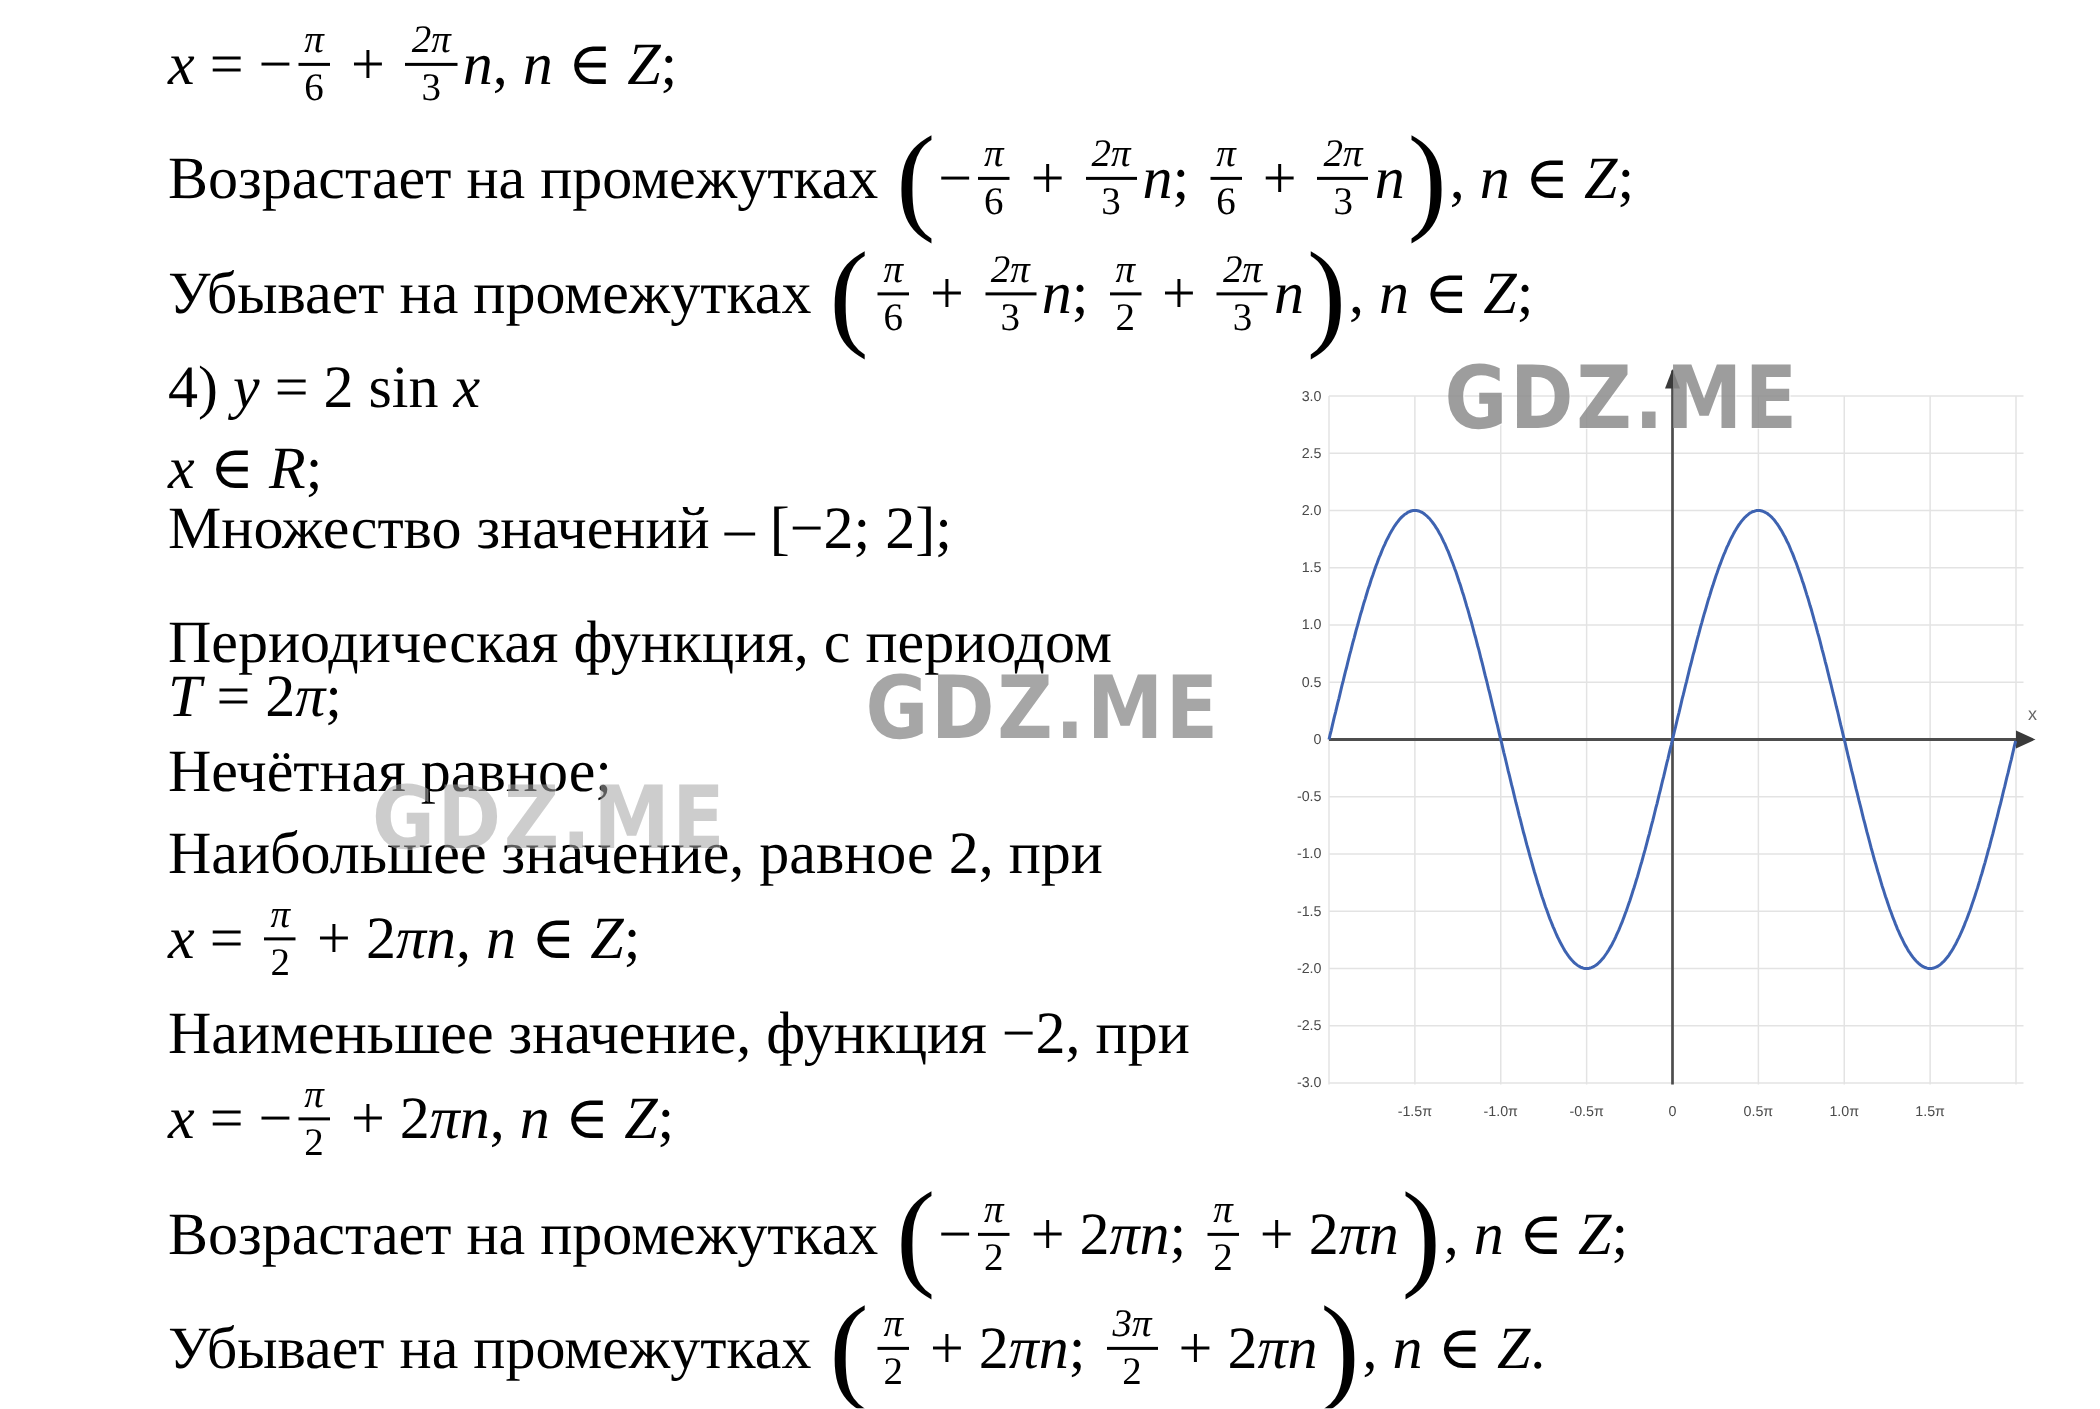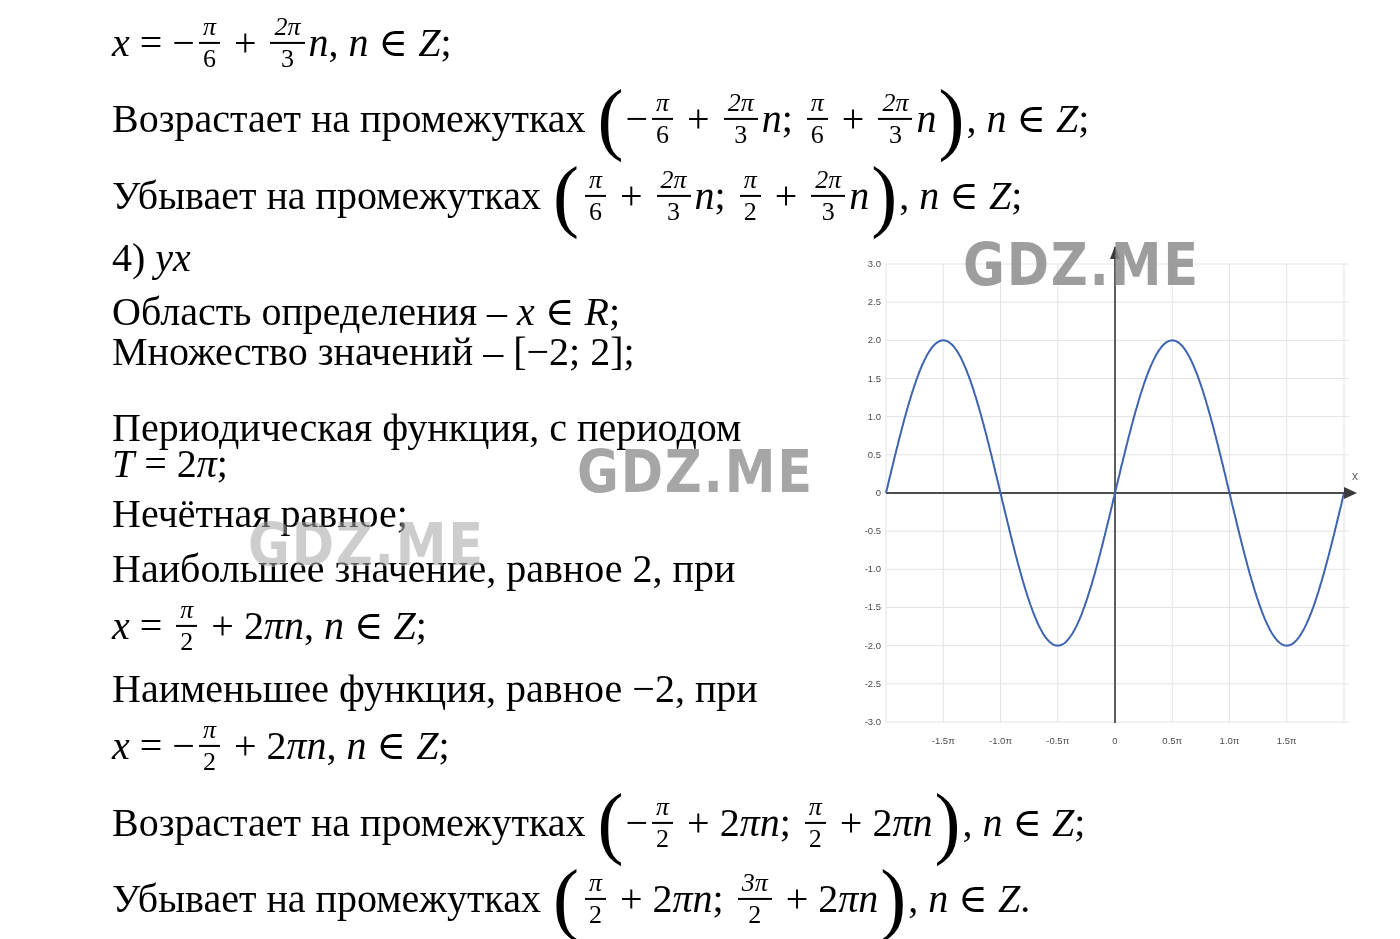--- a/index.html
+++ b/index.html
@@ -27,29 +27,29 @@
   .chart svg{display:block;}
 </style>
 </head>
 <body>
 
 <div id="page">
   <div id="math-lines">
       <div class="mline" style="left: 112px; top: 43px;"><span class="it">x</span><span class="tx"> = −</span><span class="frac"><span class="num it">π</span><span class="den">6</span></span><span class="tx"> + </span><span class="frac"><span class="num it">2π</span><span class="den">3</span></span><span class="it">n</span><span class="tx">, </span><span class="it">n</span><span class="tx"> ∈ </span><span class="it">Z</span><span class="tx">;</span></div>
       <div class="mline" style="left: 112px; top: 119px;"><span class="tx">Возрастает на промежутках </span><span class="paren">(</span><span class="tx">−</span><span class="frac"><span class="num it">π</span><span class="den">6</span></span><span class="tx"> + </span><span class="frac"><span class="num it">2π</span><span class="den">3</span></span><span class="it">n</span><span class="tx">; </span><span class="frac"><span class="num it">π</span><span class="den">6</span></span><span class="tx"> + </span><span class="frac"><span class="num it">2π</span><span class="den">3</span></span><span class="it">n</span><span class="paren">)</span><span class="tx">, </span><span class="it">n</span><span class="tx"> ∈ </span><span class="it">Z</span><span class="tx">;</span></div>
       <div class="mline" style="left: 112px; top: 196px;"><span class="tx">Убывает на промежутках </span><span class="paren">(</span><span class="frac"><span class="num it">π</span><span class="den">6</span></span><span class="tx"> + </span><span class="frac"><span class="num it">2π</span><span class="den">3</span></span><span class="it">n</span><span class="tx">; </span><span class="frac"><span class="num it">π</span><span class="den">2</span></span><span class="tx"> + </span><span class="frac"><span class="num it">2π</span><span class="den">3</span></span><span class="it">n</span><span class="paren">)</span><span class="tx">, </span><span class="it">n</span><span class="tx"> ∈ </span><span class="it">Z</span><span class="tx">;</span></div>
-      <div class="mline" style="left: 112px; top: 258px;"><span class="tx">4) </span><span class="it">y</span><span class="it">x</span></div>
-      <div class="mline" style="left: 112px; top: 312px;"><span class="tx">Область определения – </span><span class="it">x</span><span class="tx"> ∈ </span><span class="it">R</span><span class="tx">;</span></div>
+      <div class="mline" style="left: 112px; top: 258px;"><span class="tx">4) </span><span class="it">y</span><span class="tx"> = 2 sin </span><span class="it">x</span></div>
+      <div class="mline" style="left: 112px; top: 312px;"><span class="it">x</span><span class="tx"> ∈ </span><span class="it">R</span><span class="tx">;</span></div>
       <div class="mline" style="left: 112px; top: 352px; align-items: flex-end;"><span class="tx">Множество значений – [−2; 2];</span></div>
       <div class="mline" style="left: 112px; top: 428px;"><span class="tx">Периодическая функция, с периодом</span></div>
       <div class="mline" style="left: 112px; top: 464px;"><span class="it">T</span><span class="tx"> = 2</span><span class="it">π</span><span class="tx">;</span></div>
       <div class="mline" style="left: 112px; top: 514px;"><span class="tx">Нечётная равное;</span></div>
       <div class="mline" style="left: 112px; top: 569px; text-align: center;"><span class="tx">Наибольшее значение, равное 2, при</span></div>
       <div class="mline" style="left: 112px; top: 626px;"><span class="it">x</span><span class="tx"> = </span><span class="frac"><span class="num it">π</span><span class="den">2</span></span><span class="tx"> + 2</span><span class="it">πn</span><span class="tx">, </span><span class="it">n</span><span class="tx"> ∈ </span><span class="it">Z</span><span class="tx">;</span></div>
-      <div class="mline" style="left: 112px; top: 689px;"><span class="tx">Наименьшее функция, равное −2, при</span></div>
+      <div class="mline" style="left: 112px; top: 689px;"><span class="tx">Наименьшее значение, функция −2, при</span></div>
       <div class="mline" style="left: 112px; top: 746px;"><span class="it">x</span><span class="tx"> = −</span><span class="frac"><span class="num it">π</span><span class="den">2</span></span><span class="tx"> + 2</span><span class="it">πn</span><span class="tx">, </span><span class="it">n</span><span class="tx"> ∈ </span><span class="it">Z</span><span class="tx">;</span></div>
       <div class="mline" style="left: 112px; top: 823px;"><span class="tx">Возрастает на промежутках </span><span class="paren">(</span><span class="tx">−</span><span class="frac"><span class="num it">π</span><span class="den">2</span></span><span class="tx"> + 2</span><span class="it">πn</span><span class="tx">; </span><span class="frac"><span class="num it">π</span><span class="den">2</span></span><span class="tx"> + 2</span><span class="it">πn</span><span class="paren">)</span><span class="tx">, </span><span class="it">n</span><span class="tx"> ∈ </span><span class="it">Z</span><span class="tx">;</span></div>
       <div class="mline" style="left: 112px; top: 899px;"><span class="tx">Убывает на промежутках </span><span class="paren">(</span><span class="frac"><span class="num it">π</span><span class="den">2</span></span><span class="tx"> + 2</span><span class="it">πn</span><span class="tx">; </span><span class="frac"><span class="num it">3π</span><span class="den">2</span></span><span class="tx"> + 2</span><span class="it">πn</span><span class="paren">)</span><span class="tx">, </span><span class="it">n</span><span class="tx"> ∈ </span><span class="it">Z</span><span class="tx">.</span></div>
     </div>
 
   <div class="chart">
     <svg id="chart-svg" width="520" height="520" viewBox="0 0 520 520" xmlns="http://www.w3.org/2000/svg">
         <line x1="42" y1="34" x2="42" y2="493" stroke="#e3e3e3" stroke-width="1"></line>
         <line x1="99.25" y1="34" x2="99.25" y2="493" stroke="#e3e3e3" stroke-width="1"></line>
         <line x1="156.5" y1="34" x2="156.5" y2="493" stroke="#e3e3e3" stroke-width="1"></line>

